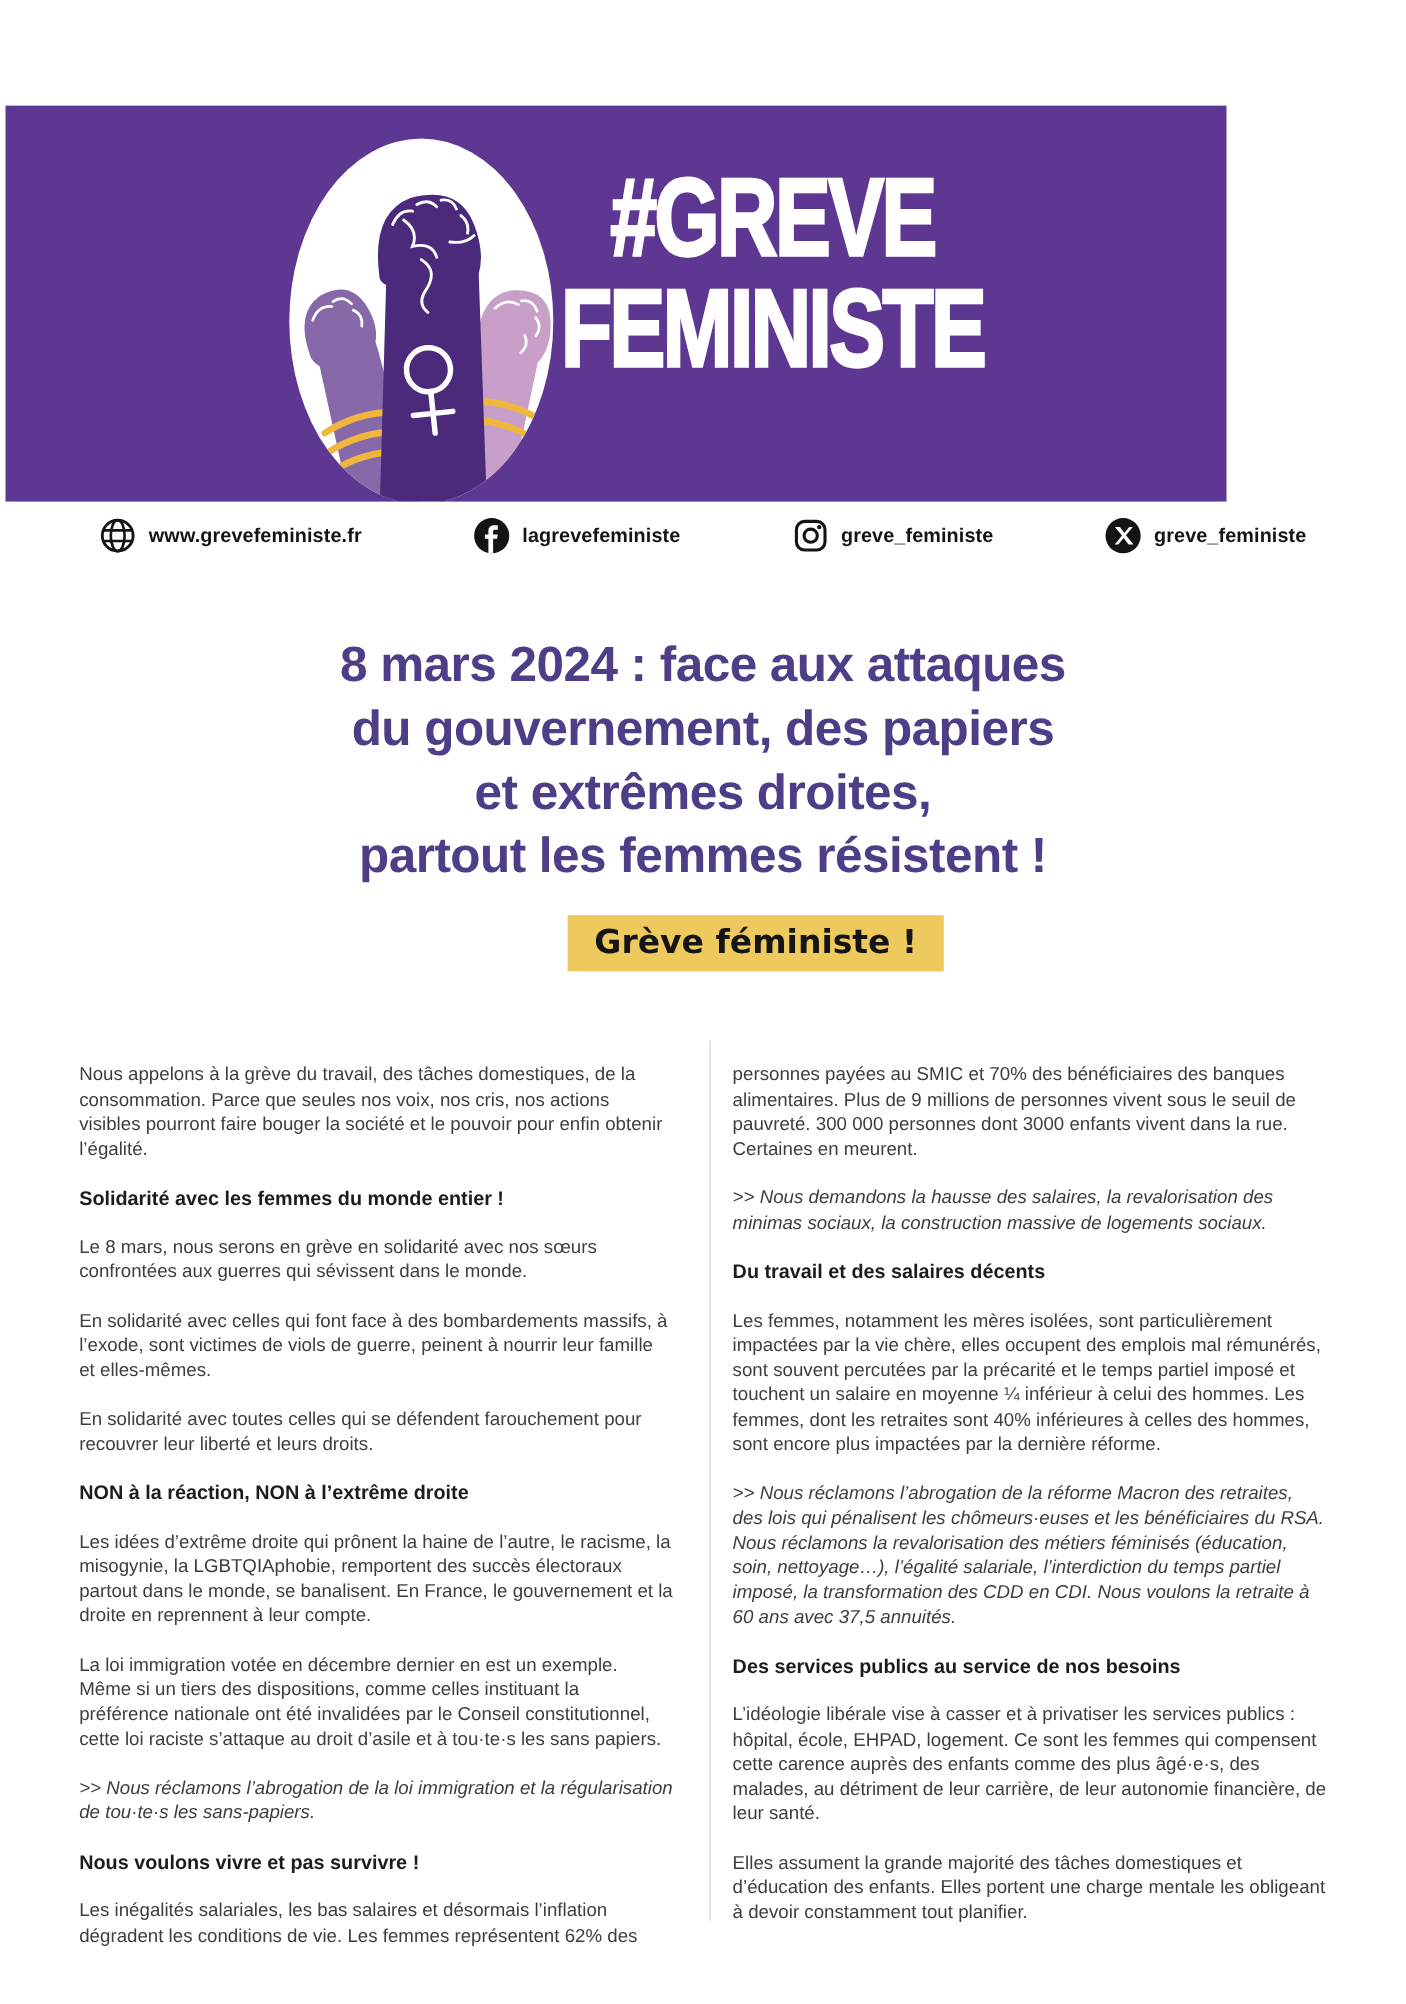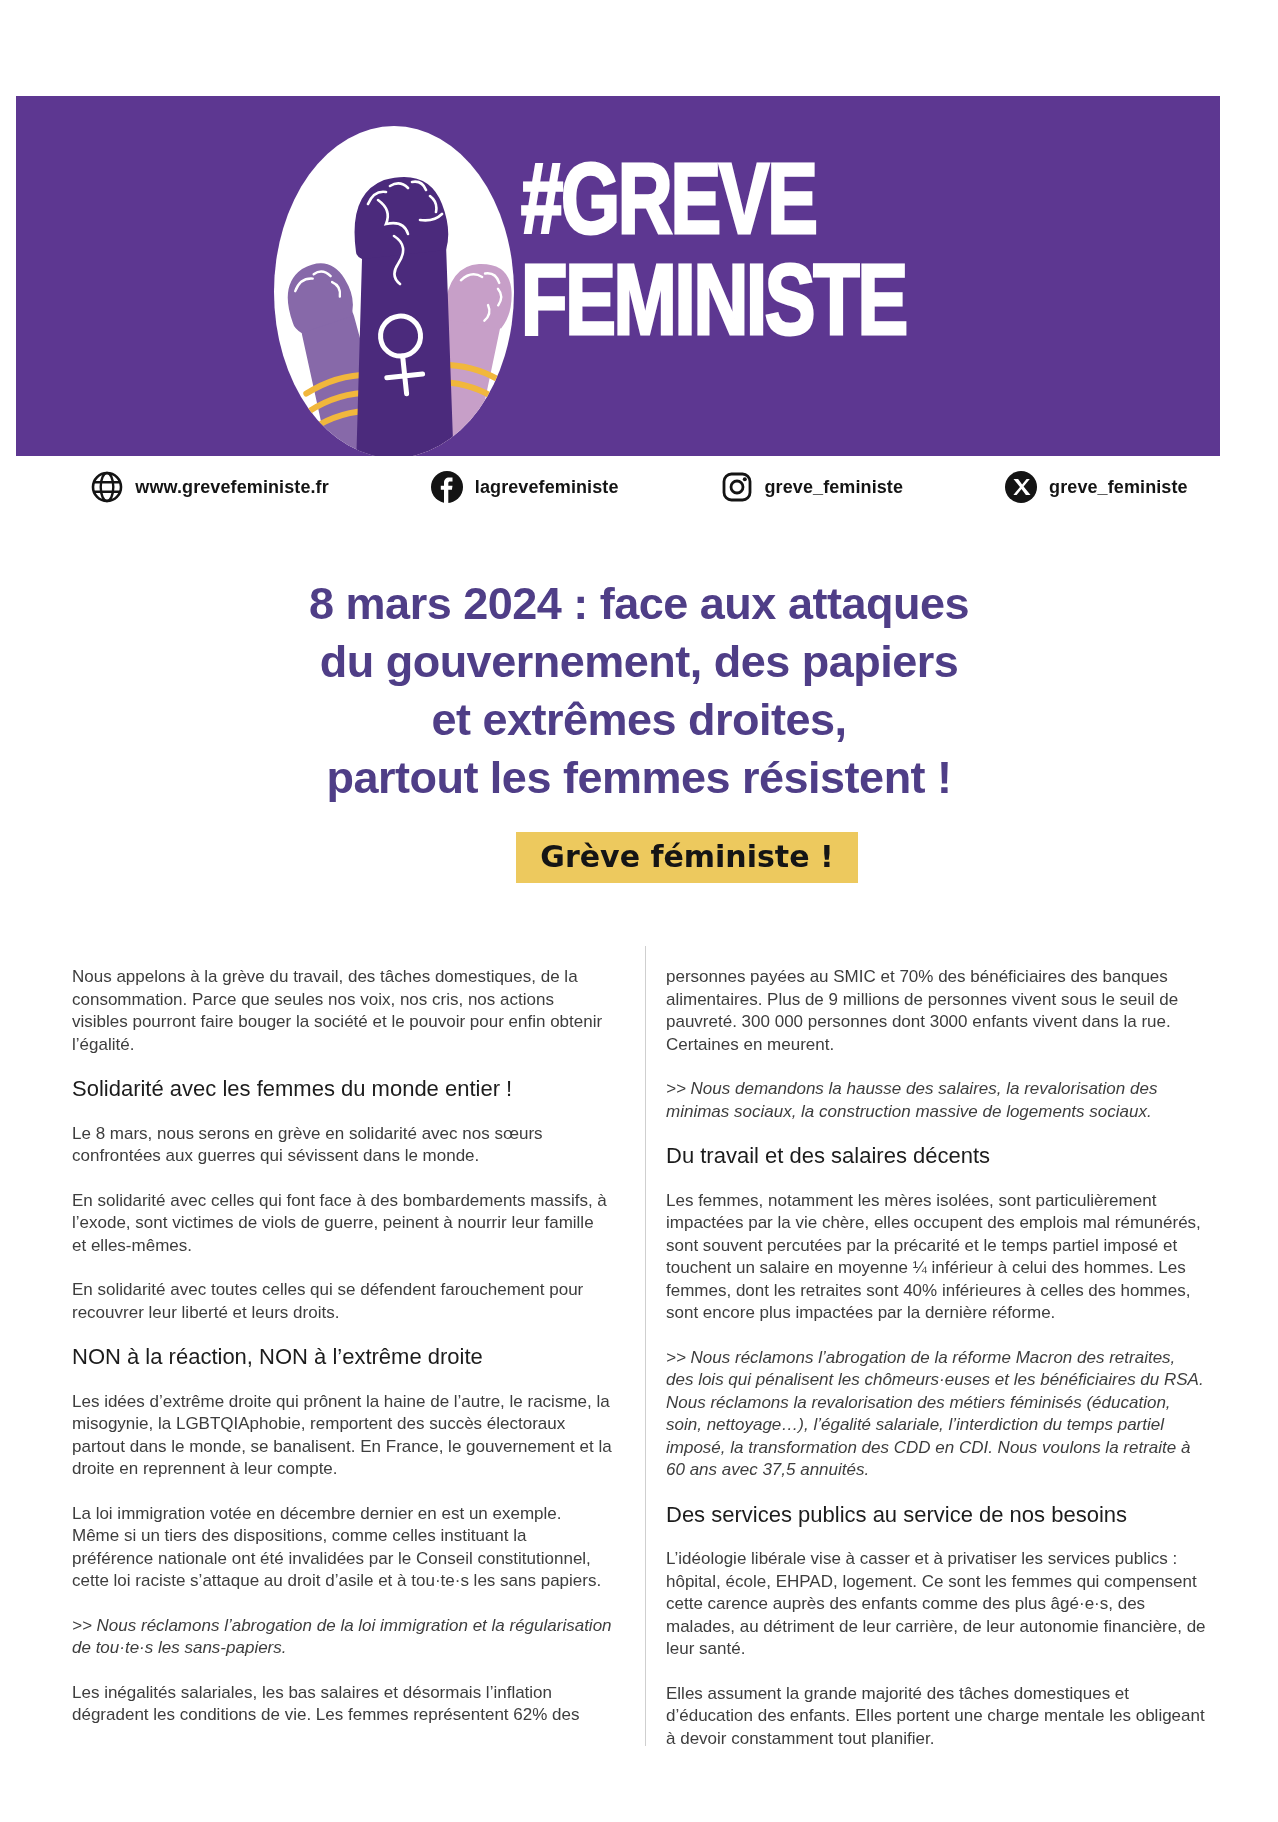--- a/index.html
+++ b/index.html
@@ -1,20 +1,20 @@
 <!DOCTYPE html>
 <html lang="fr" style="--banner-bg: #5d3791; --headline-color: #4f3e87; --badge-bg: #edc95e; --badge-color: #151515; --body-color: #3d3d3d; --heading-color: #1c1c1c; --divider-color: #cfcfcf; --logo-center-arm: #4b2a7c; --logo-left-arm: #8769a9; --logo-right-arm: #c79fc8; --logo-bracelet: #f1b73c;"><head>
 <meta charset="utf-8">
 <style>
   html,body{margin:0;padding:0;}
   body{width:1278px;height:1822px;background:#ffffff;font-family:"Liberation Sans",sans-serif;position:relative;overflow:hidden;}
   .page{position:absolute;inset:0;}
 
   
-  .banner{position:absolute;left:16px;top:96px;width:1204px;height:360px;background:var(--banner-bg,#5d3791);overflow:hidden;}
+  .banner{position:absolute;left:5px;top:96px;width:1110px;height:360px;background:var(--banner-bg,#5d3791);overflow:hidden;text-align:center;}
   .logo{position:absolute;left:228px;top:28px;width:300px;height:332px;}
   .banner-title{position:absolute;left:505px;top:52px;color:#ffffff;font-family:"Liberation Sans",sans-serif;font-weight:bold;font-size:100px;line-height:101px;letter-spacing:-3px;transform:scaleX(0.76);transform-origin:left top;-webkit-text-stroke:3px #ffffff;white-space:nowrap;}
 
   
   .social{position:absolute;left:0;top:470px;width:1278px;display:flex;justify-content:center;align-items:center;gap:101px;}
   .social-item{display:flex;align-items:center;gap:11px;text-decoration:none;color:#141414;}
   .soc-ic{display:flex;align-items:center;}
   .soc-ic svg{width:34px;height:34px;display:block;}
   .soc-label{font-size:18px;font-weight:bold;letter-spacing:0.1px;}
 
@@ -23,21 +23,21 @@
 
   
   .badge-wrap{position:absolute;left:0;top:832px;width:1278px;text-align:center;padding-left:48px;}
   .badge{display:inline-block;background:var(--badge-bg,#edc95e);color:var(--badge-color,#151515);font-family:"DejaVu Sans","Liberation Sans",sans-serif;font-weight:bold;font-size:30px;padding:7px 24px 9px 24px;}
 
   
   .columns{position:absolute;left:72px;top:940px;width:1134px;display:flex;justify-content:space-between;}
   .col{width:540px;color:var(--body-color,#3d3d3d);font-size:17px;line-height:22.5px;margin-top:26px;}
   .divider{position:absolute;left:573px;top:6px;width:1px;height:800px;background:var(--divider-color,#cfcfcf);}
   .blk{margin:0 0 22px 0;}
-  .blk-h{font-weight:normal;color:var(--heading-color,#1c1c1c);font-size:22px;}
+  .blk-h{font-weight:bold;color:var(--heading-color,#1c1c1c);font-size:18px;}
   .blk-em{font-style:italic;}
 </style>
 </head>
 <body>
 
 <div class="page">
 
   <header class="banner">
     <svg class="logo" viewBox="0 0 300 332" aria-hidden="true">
       <defs>
@@ -145,20 +145,21 @@
 
     <p class="blk blk-p">Nous appelons à la grève du travail, des tâches domestiques, de la consommation. Parce que seules nos voix, nos cris, nos actions visibles pourront faire bouger la société et le pouvoir pour enfin obtenir l’égalité.</p>
         <p class="blk blk-h">Solidarité avec les femmes du monde entier !</p>
         <p class="blk blk-p">Le 8 mars, nous serons en grève en solidarité avec nos sœurs confrontées aux guerres qui sévissent dans le monde.</p>
         <p class="blk blk-p">En solidarité avec celles qui font face à des bombardements massifs, à l’exode, sont victimes de viols de guerre, peinent à nourrir leur famille et elles-mêmes.</p>
         <p class="blk blk-p">En solidarité avec toutes celles qui se défendent farouchement pour recouvrer leur liberté et leurs droits.</p>
         <p class="blk blk-h">NON à la réaction, NON à l’extrême droite</p>
         <p class="blk blk-p">Les idées d’extrême droite qui prônent la haine de l’autre, le racisme, la misogynie, la LGBTQIAphobie, remportent des succès électoraux partout dans le monde, se banalisent. En France, le gouvernement et la droite en reprennent à leur compte.</p>
         <p class="blk blk-p">La loi immigration votée en décembre dernier en est un exemple. Même si un tiers des dispositions, comme celles instituant la préférence nationale ont été invalidées par le Conseil constitutionnel, cette loi raciste s’attaque au droit d’asile et à tou·te·s les sans papiers.</p>
         <p class="blk blk-em">&gt;&gt; Nous réclamons l’abrogation de la loi immigration et la régularisation de tou·te·s les sans-papiers.</p>
+        <p class="blk blk-h">Nous voulons vivre et pas survivre !</p>
         <p class="blk blk-p">Les inégalités salariales, les bas salaires et désormais l’inflation dégradent les conditions de vie. Les femmes représentent 62% des</p>
       </section>
     <div class="divider"></div>
     <section class="col col-right">
 
     <p class="blk blk-p">personnes payées au SMIC et 70% des bénéficiaires des banques alimentaires. Plus de 9 millions de personnes vivent sous le seuil de pauvreté. 300 000 personnes dont 3000 enfants vivent dans la rue. Certaines en meurent.</p>
         <p class="blk blk-em">&gt;&gt; Nous demandons la hausse des salaires, la revalorisation des minimas sociaux, la construction massive de logements sociaux.</p>
         <p class="blk blk-h">Du travail et des salaires décents</p>
         <p class="blk blk-p">Les femmes, notamment les mères isolées, sont particulièrement impactées par la vie chère, elles occupent des emplois mal rémunérés, sont souvent percutées par la précarité et le temps partiel imposé et touchent un salaire en moyenne ¼ inférieur à celui des hommes. Les femmes, dont les retraites sont 40% inférieures à celles des hommes, sont encore plus impactées par la dernière réforme.</p>
         <p class="blk blk-em">&gt;&gt; Nous réclamons l’abrogation de la réforme Macron des retraites, des lois qui pénalisent les chômeurs·euses et les bénéficiaires du RSA. Nous réclamons la revalorisation des métiers féminisés (éducation, soin, nettoyage…), l’égalité salariale, l’interdiction du temps partiel imposé, la transformation des CDD en CDI. Nous voulons la retraite à 60 ans avec 37,5 annuités.</p>

